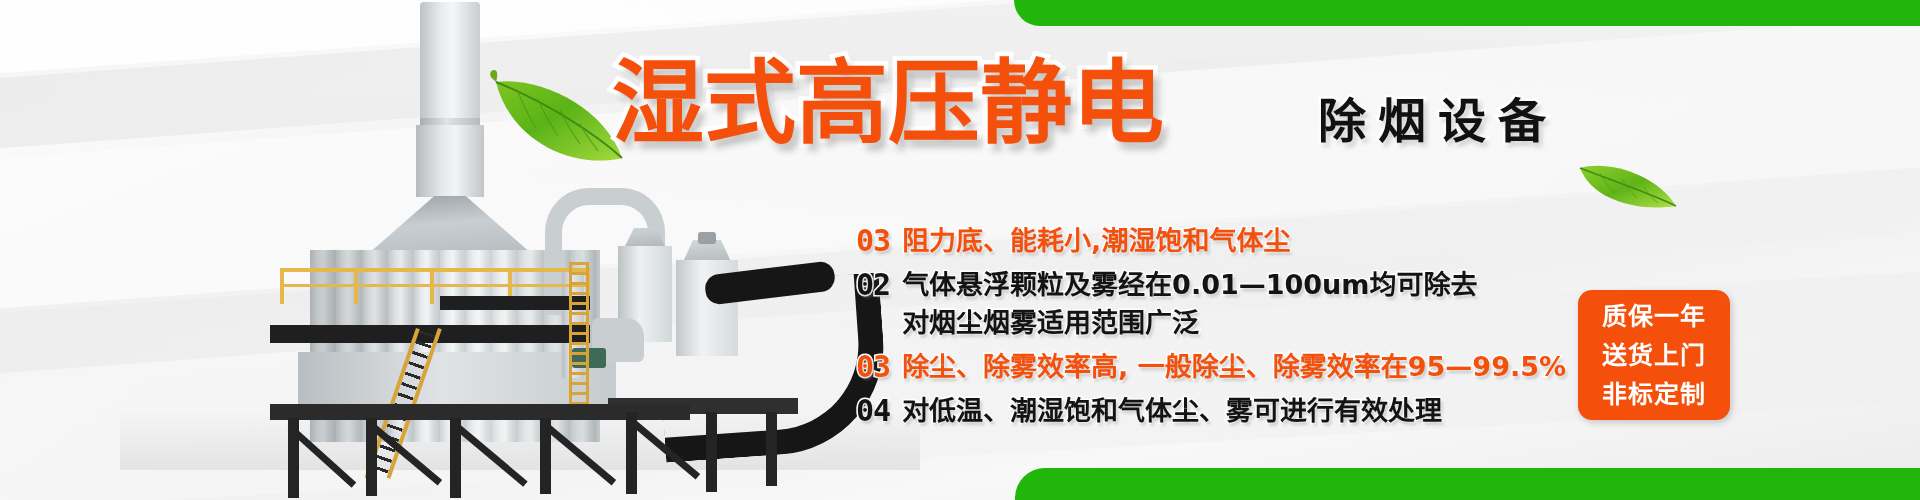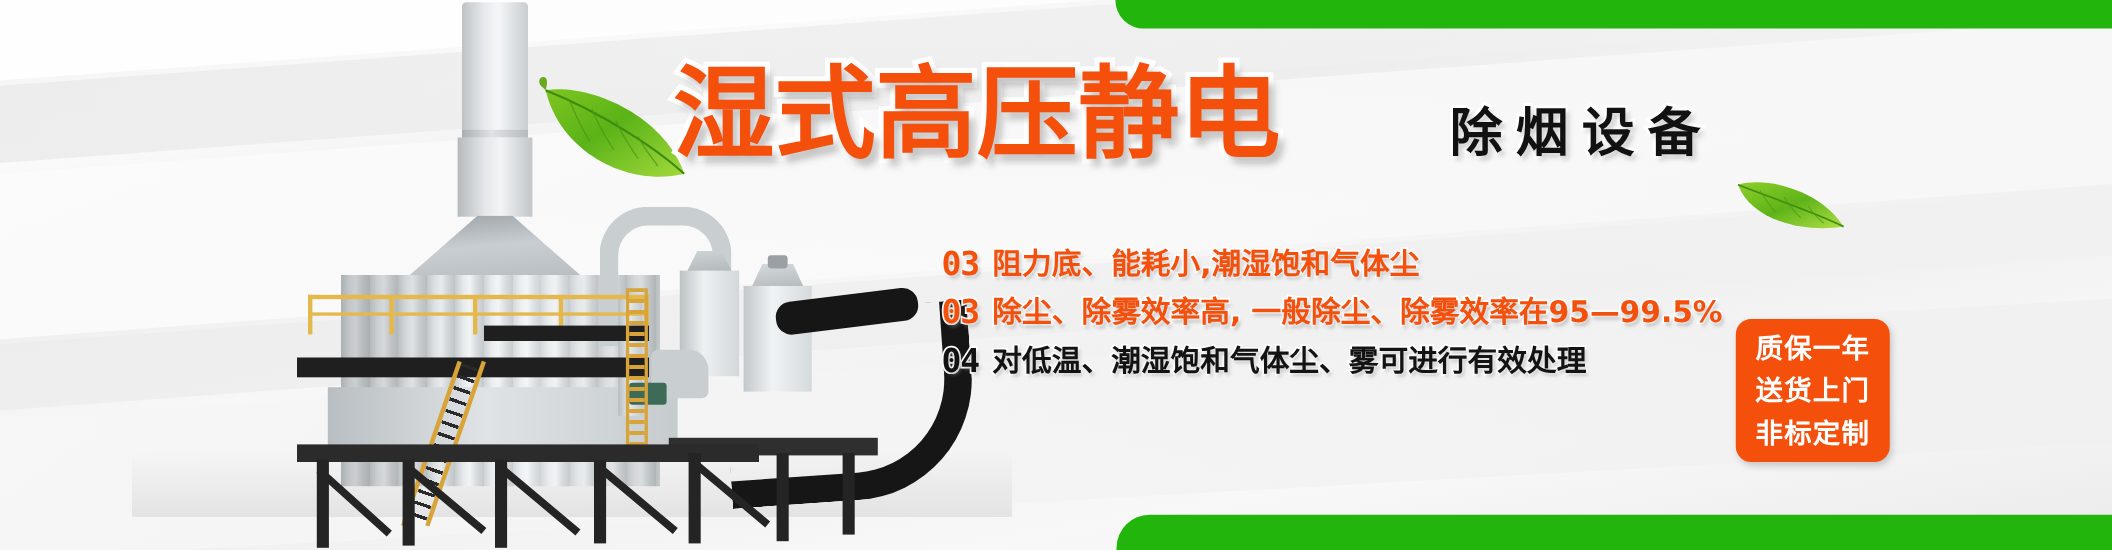--- a/index.html
+++ b/index.html
@@ -153,21 +153,21 @@
   .feat-txt .l2{display:block;}
   .c-orange{color:#f4500c;}
   .c-dark{color:#131313;}
 
   .f1{margin-bottom:6px;}
   .f2{margin-bottom:6px;}
   .f3{margin-bottom:6px;}
 
   
   .badge{
-    position:absolute;left:1578px;top:290px;width:140px;height:130px;
+    position:absolute;left:1578px;top:290px;width:152px;height:130px;
     background:#f4500c;border-radius:14px;
     display:flex;flex-direction:column;align-items:center;justify-content:center;
     box-shadow:2px 3px 6px rgba(120,120,120,.35);
   }
   .badge-line{
     font-family:"DejaVu Sans","Liberation Sans",sans-serif;
     color:#ffffff;font-size:25px;font-weight:bold;line-height:39px;letter-spacing:1px;
     white-space:nowrap;
   }
 </style>
@@ -297,20 +297,27 @@
 
   <div class="features">
 
     <div class="feat f1">
       <span class="feat-num c-orange">03</span>
       <span class="feat-txt c-orange">
         <span class="l1">阻力底、能耗小,潮湿饱和气体尘</span>
       </span>
     </div>
 
+    <div class="feat f2">
+      <span class="feat-num c-dark">02</span>
+      <span class="feat-txt c-dark">
+        <span class="l1">气体悬浮颗粒及雾经在0.01—100um均可除去</span>
+        <span class="l2">对烟尘烟雾适用范围广泛</span>
+      </span>
+    </div>
 
     <div class="feat f3">
       <span class="feat-num c-orange">03</span>
       <span class="feat-txt c-orange">
         <span class="l1">除尘、除雾效率高, 一般除尘、除雾效率在95—99.5%</span>
       </span>
     </div>
 
     <div class="feat f4">
       <span class="feat-num c-dark">04</span>

